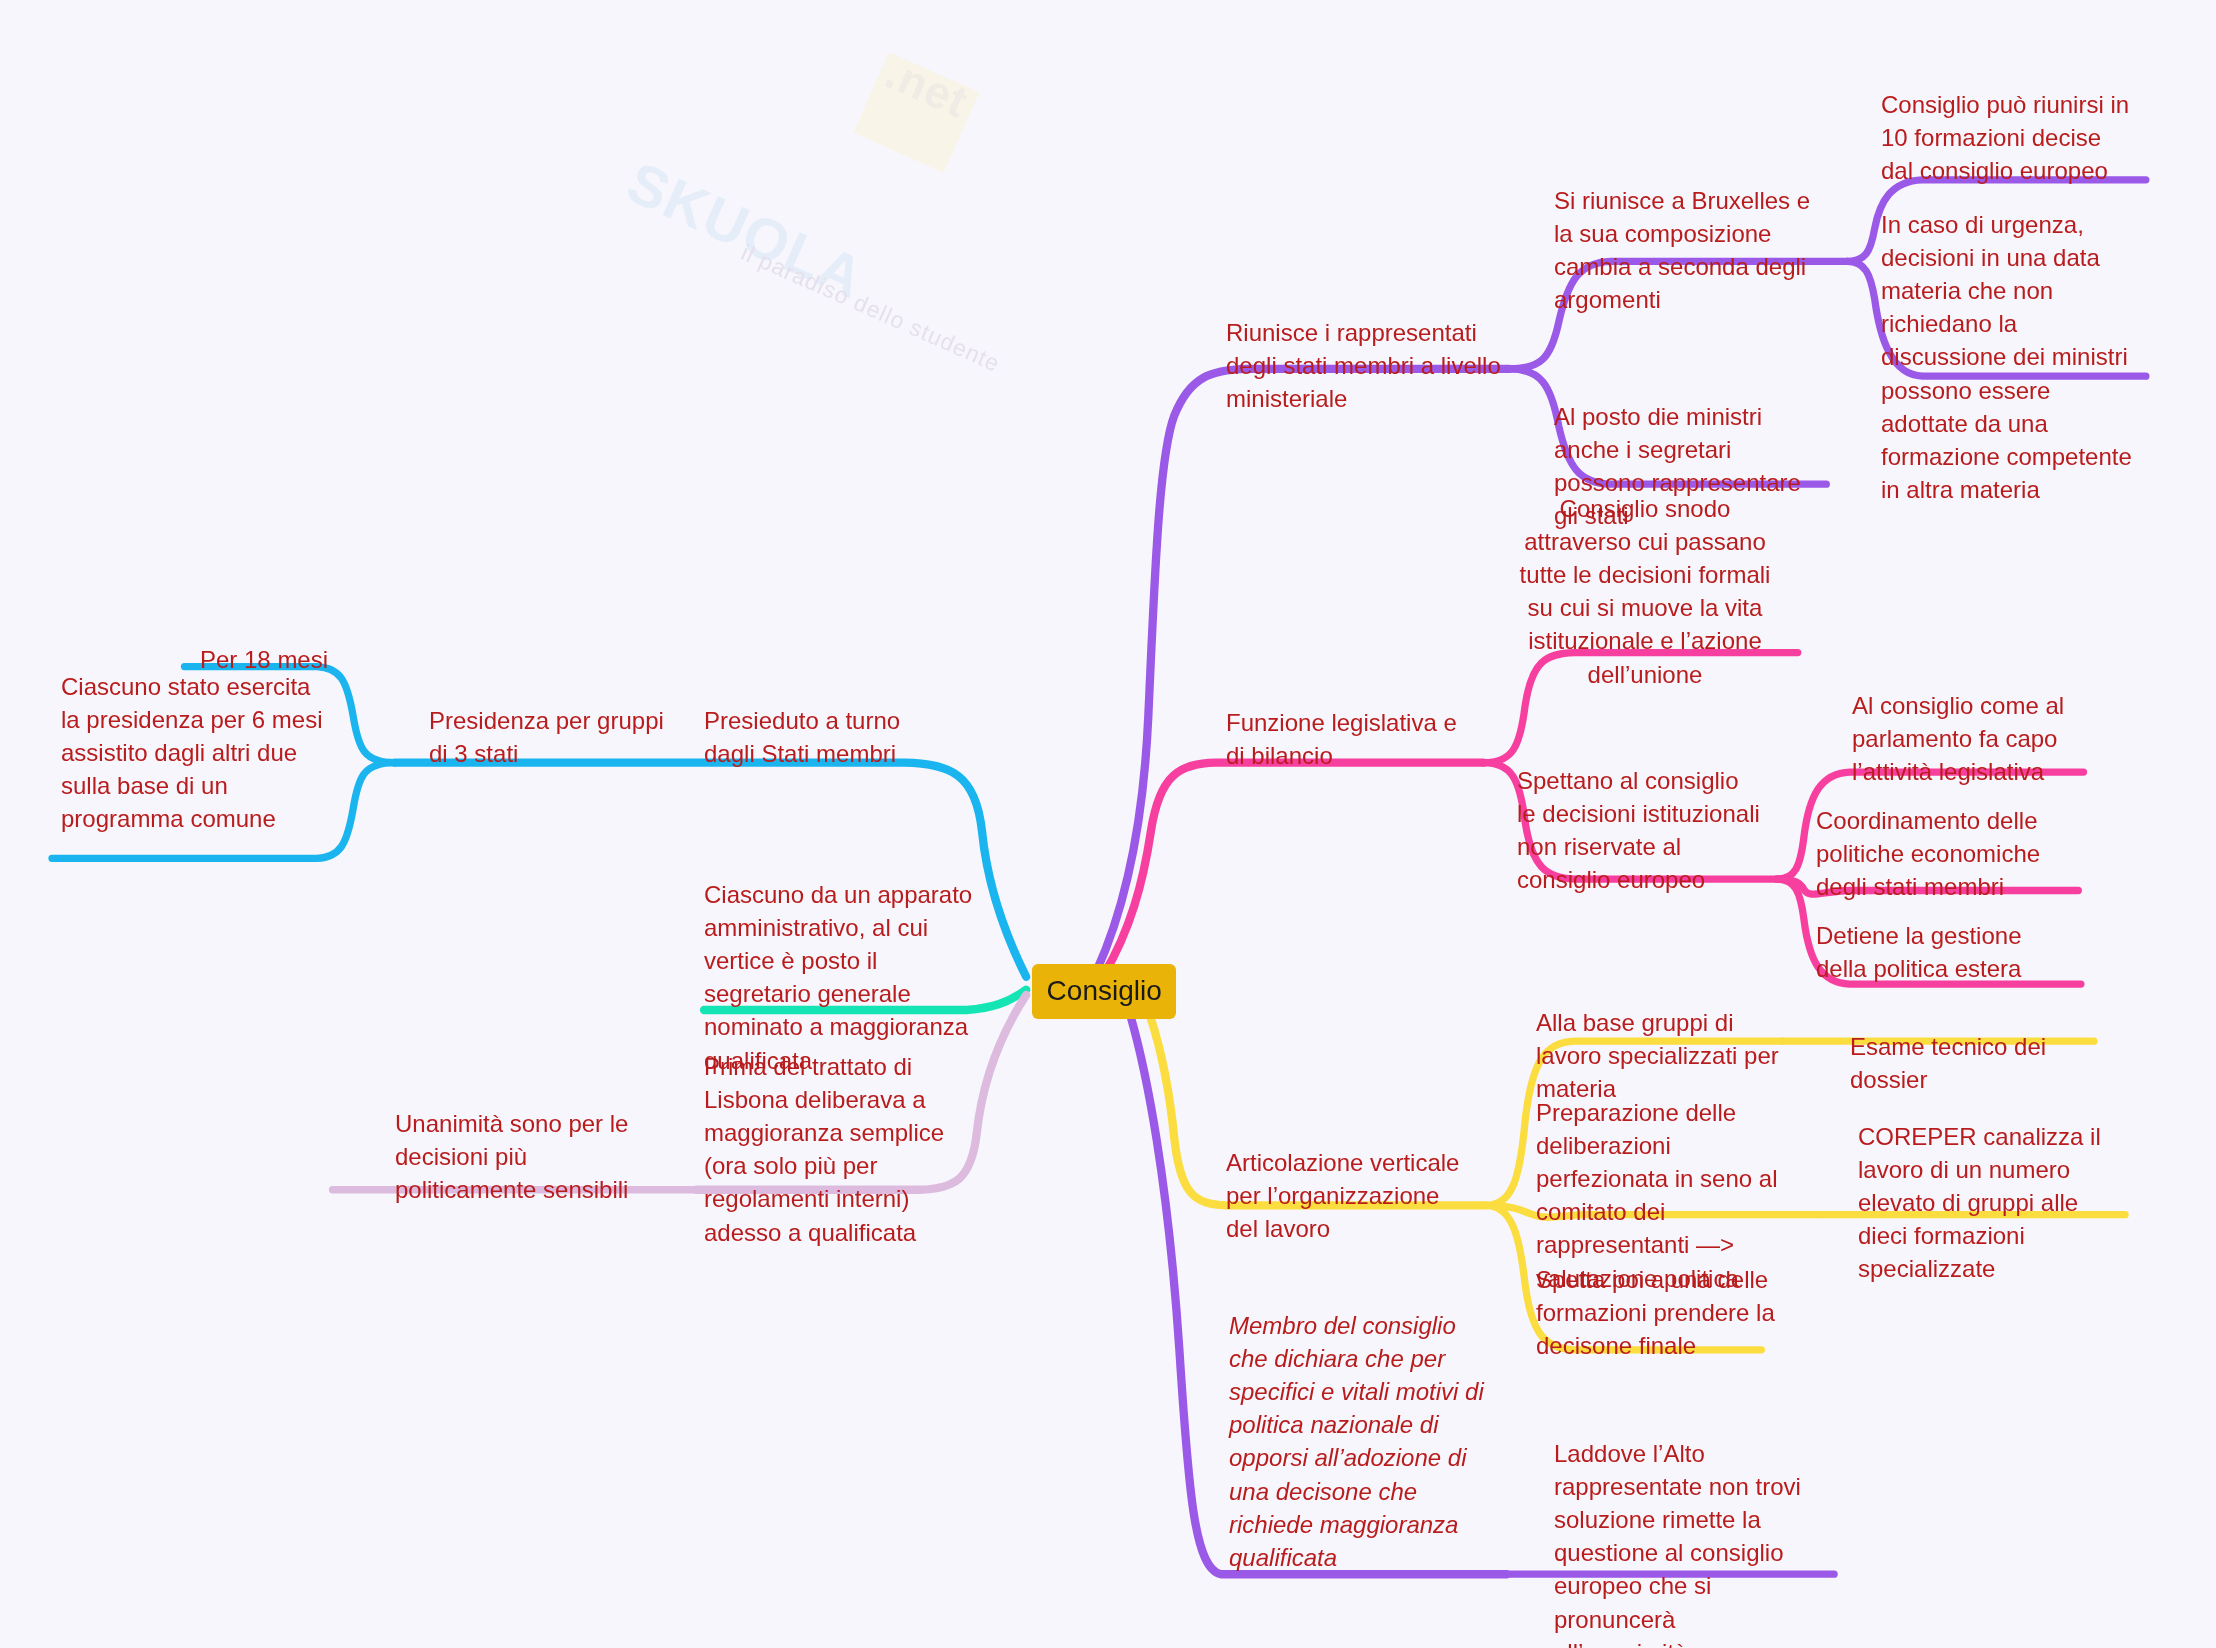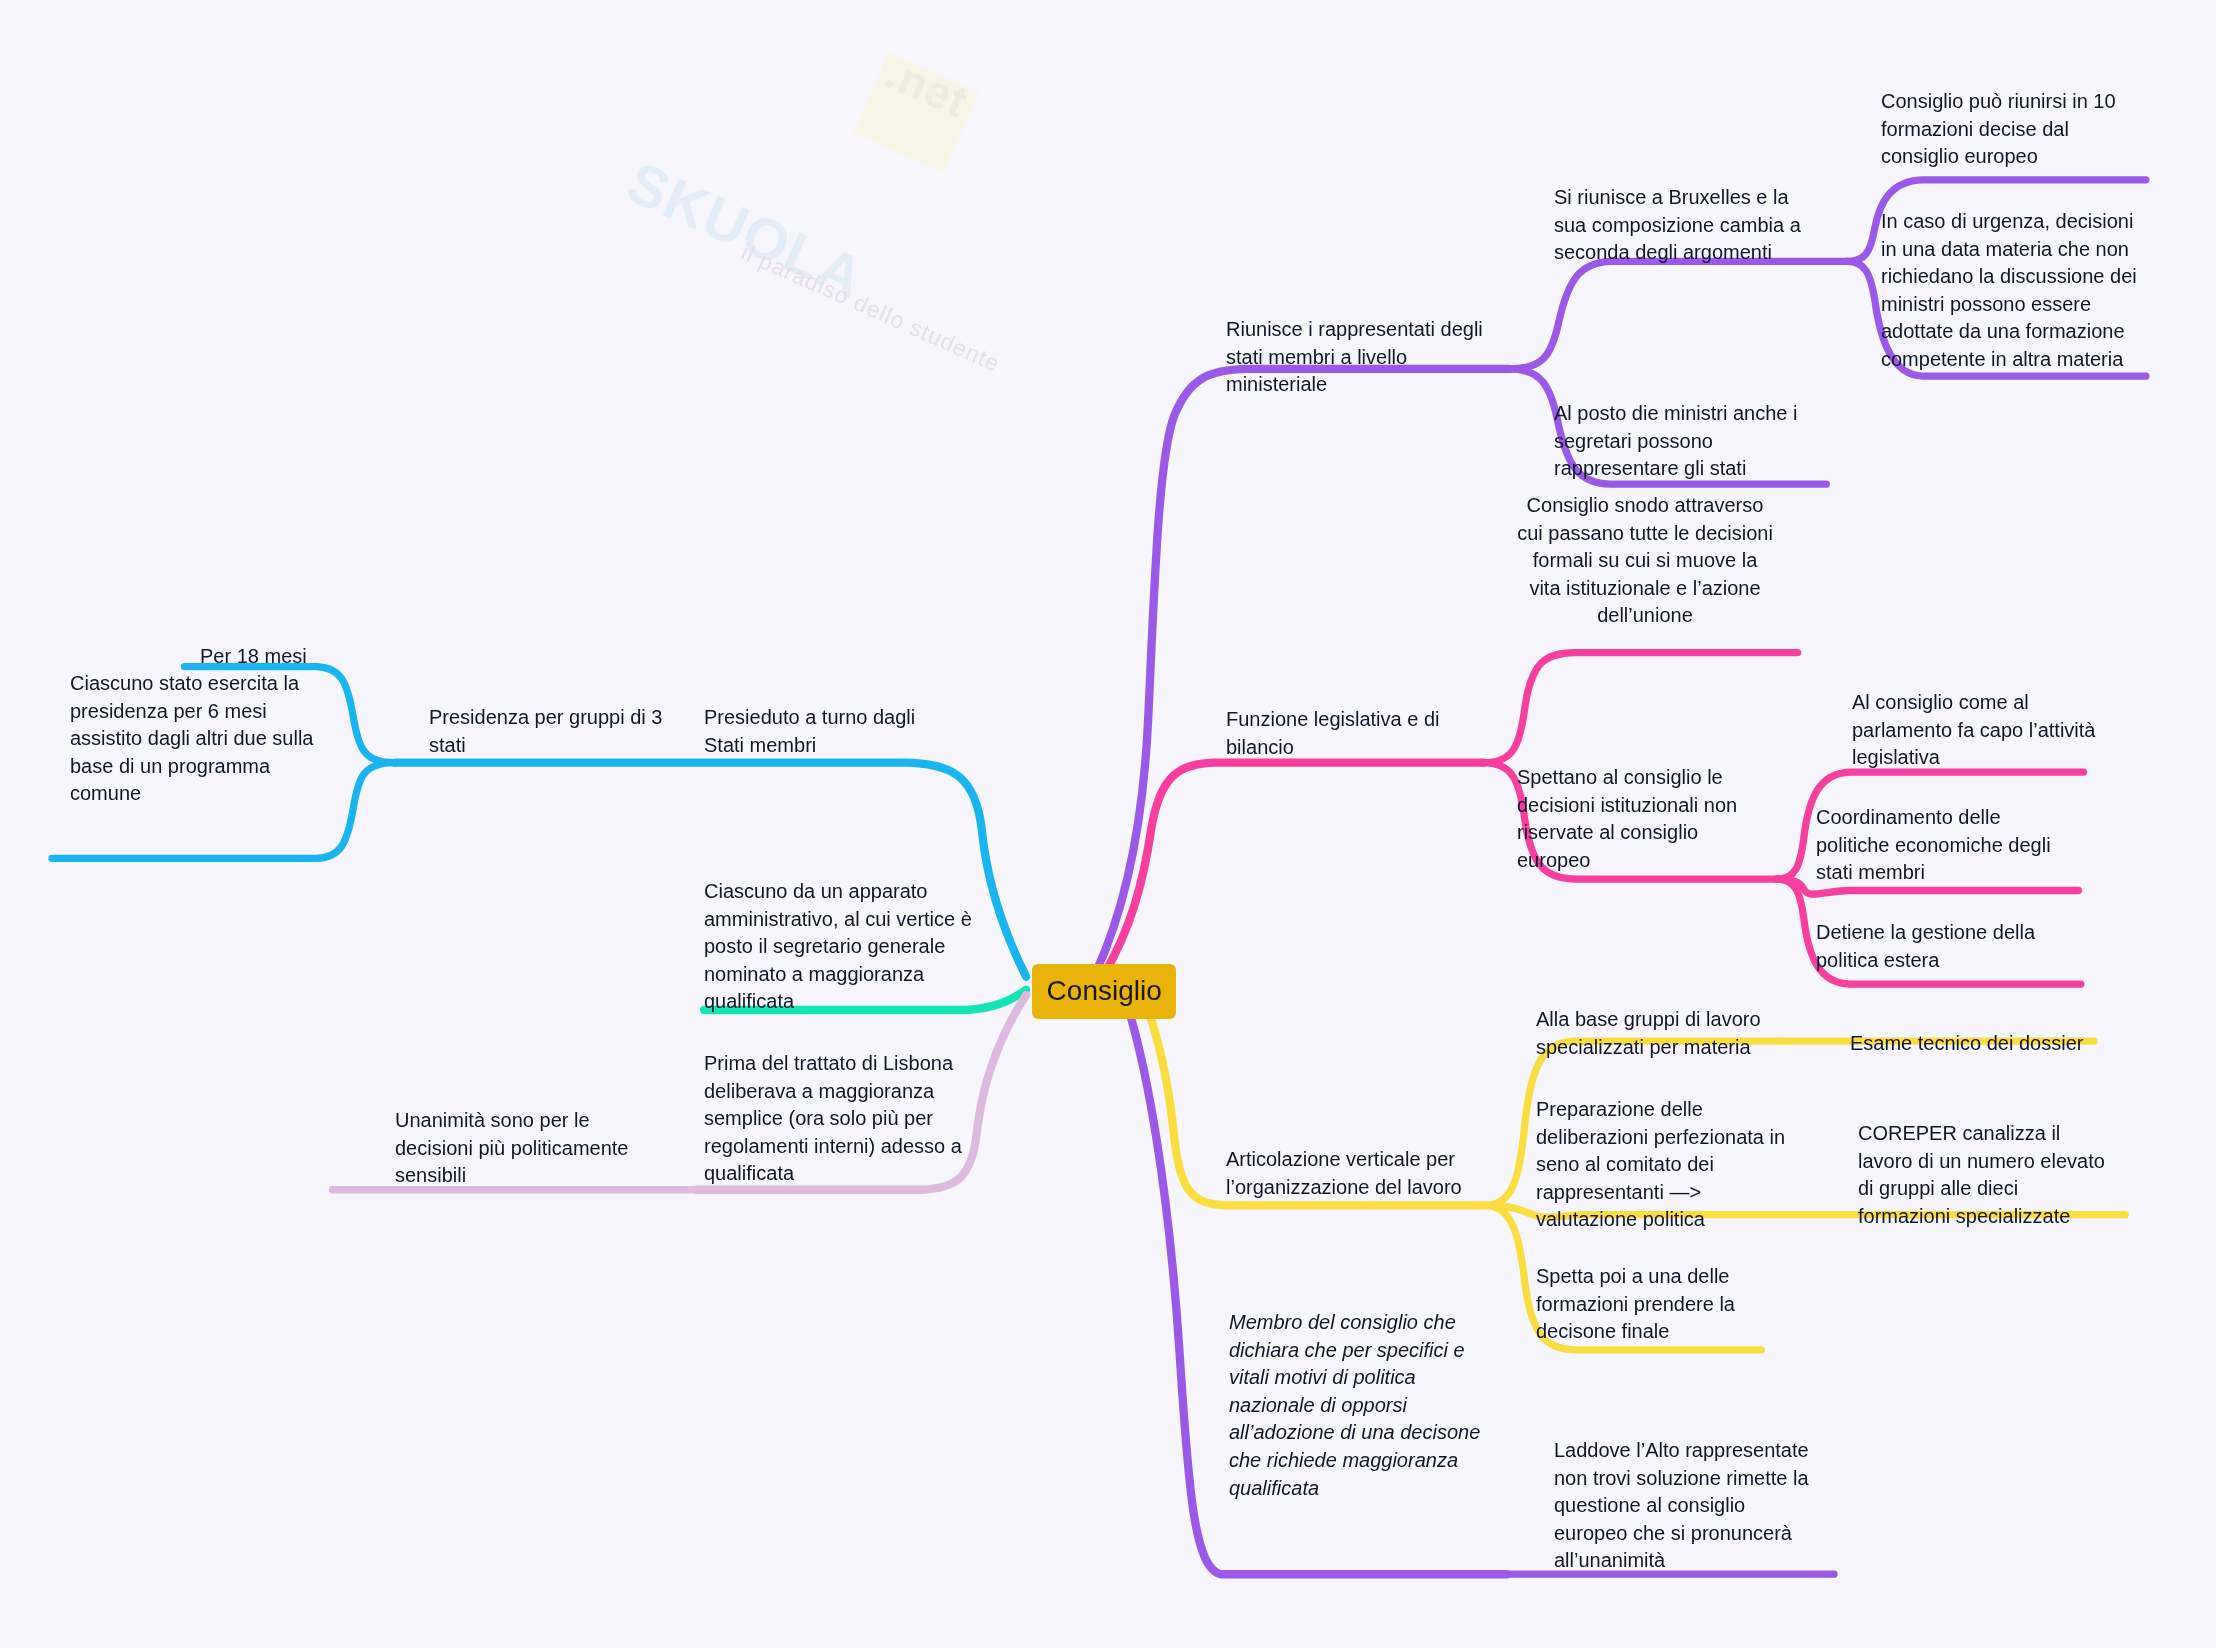--- a/index.html
+++ b/index.html
@@ -4,21 +4,21 @@
 <style>
   html,body{margin:0;padding:0;}
   body{
     width:2216px;height:1648px;
     background:#f6f6fc;
     font-family:"Liberation Sans", sans-serif;
     position:relative;overflow:hidden;
   }
   #stage{position:absolute;inset:0;}
   svg#wires{position:absolute;left:0;top:0;width:2216px;height:1648px;pointer-events:none;}
-  .node{position:absolute;font-size:20px;line-height:1.38;color:#0f172a;white-space:normal;}
+  .node{position:absolute;font-size:24px;line-height:1.38;color:#b91c1c;white-space:normal;}
   .node.center{
     background:#eab308;border-radius:6.2px;
     padding:8.3px 14.6px;font-size:28px;color:#1a1a1a;
     box-shadow:0 0 0 0.5px rgba(0,0,0,0.02);
     white-space:nowrap;
   }
   .wm{
     position:absolute;left:577px;top:31px;width:468px;height:333px;
     pointer-events:none;opacity:.5;
   }
@@ -86,21 +86,21 @@
       <path stroke="#9b59e8" stroke-width="16" d="M2160,1905 C2210,2050 2250,2300 2270,2600 C2288,2880 2300,3020 2350,3030 L2900,3030"></path>
       <path stroke="#9b59e8" stroke-width="14" d="M2900,3030 L3530,3030"></path>
 
     </g>
   </svg>
 
   <div class="node center" style="left:1032px;top:964px;">Consiglio</div>
 
   <div class="node" style="left:200px;top:643px;width:171px;">Per 18 mesi</div>
 
-  <div class="node" style="left:61px;top:670px;width:270px;margin-left:9px;">Ciascuno stato esercita la presidenza per 6 mesi assistito dagli altri due sulla base di un programma comune</div>
+  <div class="node" style="left:61px;top:670px;width:270px;">Ciascuno stato esercita la presidenza per 6 mesi assistito dagli altri due sulla base di un programma comune</div>
 
   <div class="node" style="left:395px;top:704px;width:239px;margin-left:34px;">Presidenza per gruppi di 3 stati</div>
 
   <div class="node" style="left:704px;top:704px;width:249px;">Presieduto a turno dagli Stati membri</div>
 
   <div class="node" style="left:704px;top:878px;width:270px;">Ciascuno da un apparato amministrativo, al cui vertice è posto il segretario generale nominato a maggioranza qualificata</div>
 
   <div class="node" style="left:704px;top:1050px;width:270px;">Prima del trattato di Lisbona deliberava a maggioranza semplice (ora solo più per regolamenti interni) adesso a qualificata</div>
 
   <div class="node" style="left:395px;top:1107px;width:234px;">Unanimità sono per le decisioni più politicamente sensibili</div>

